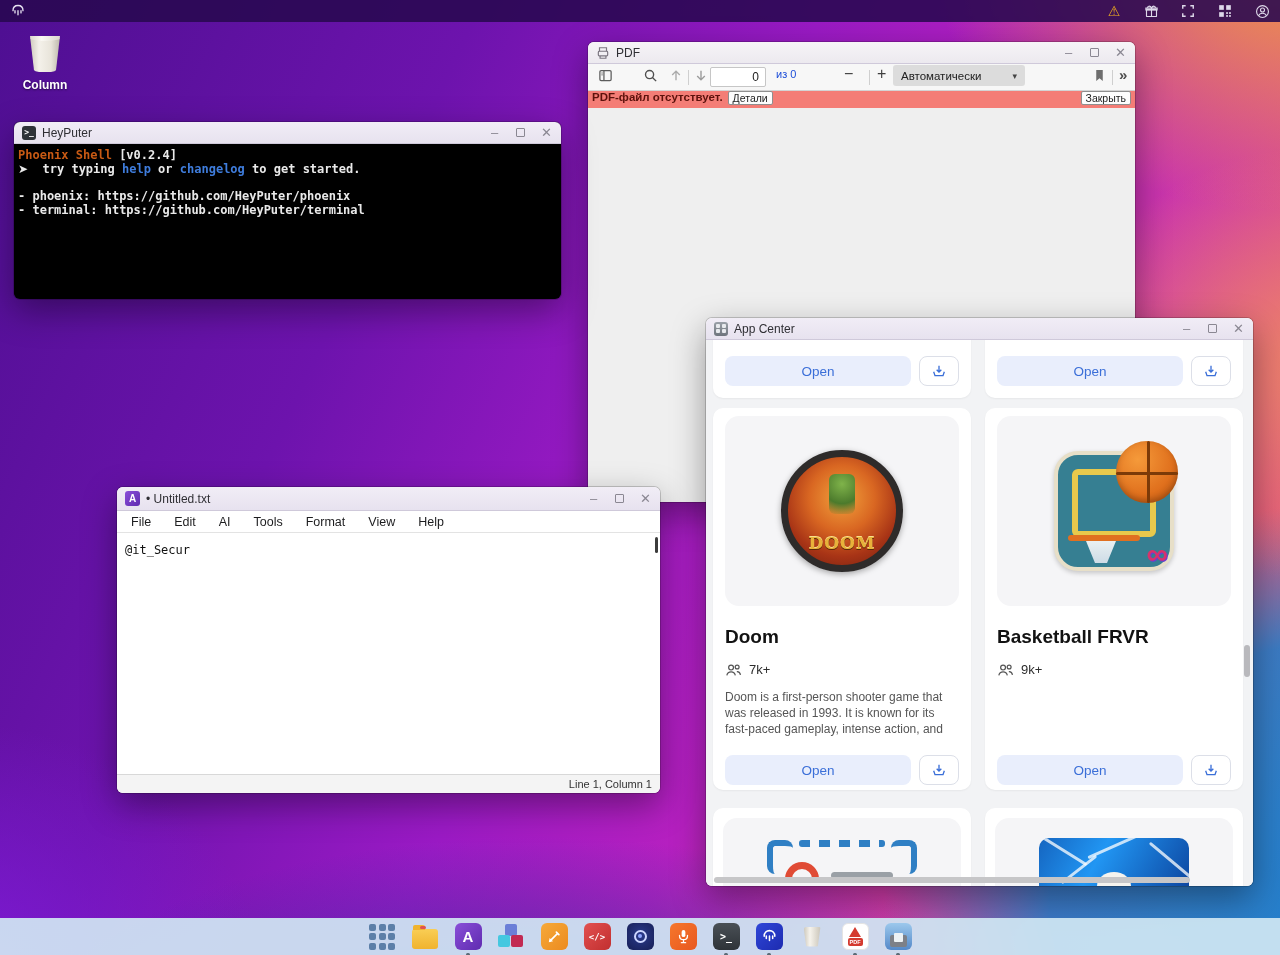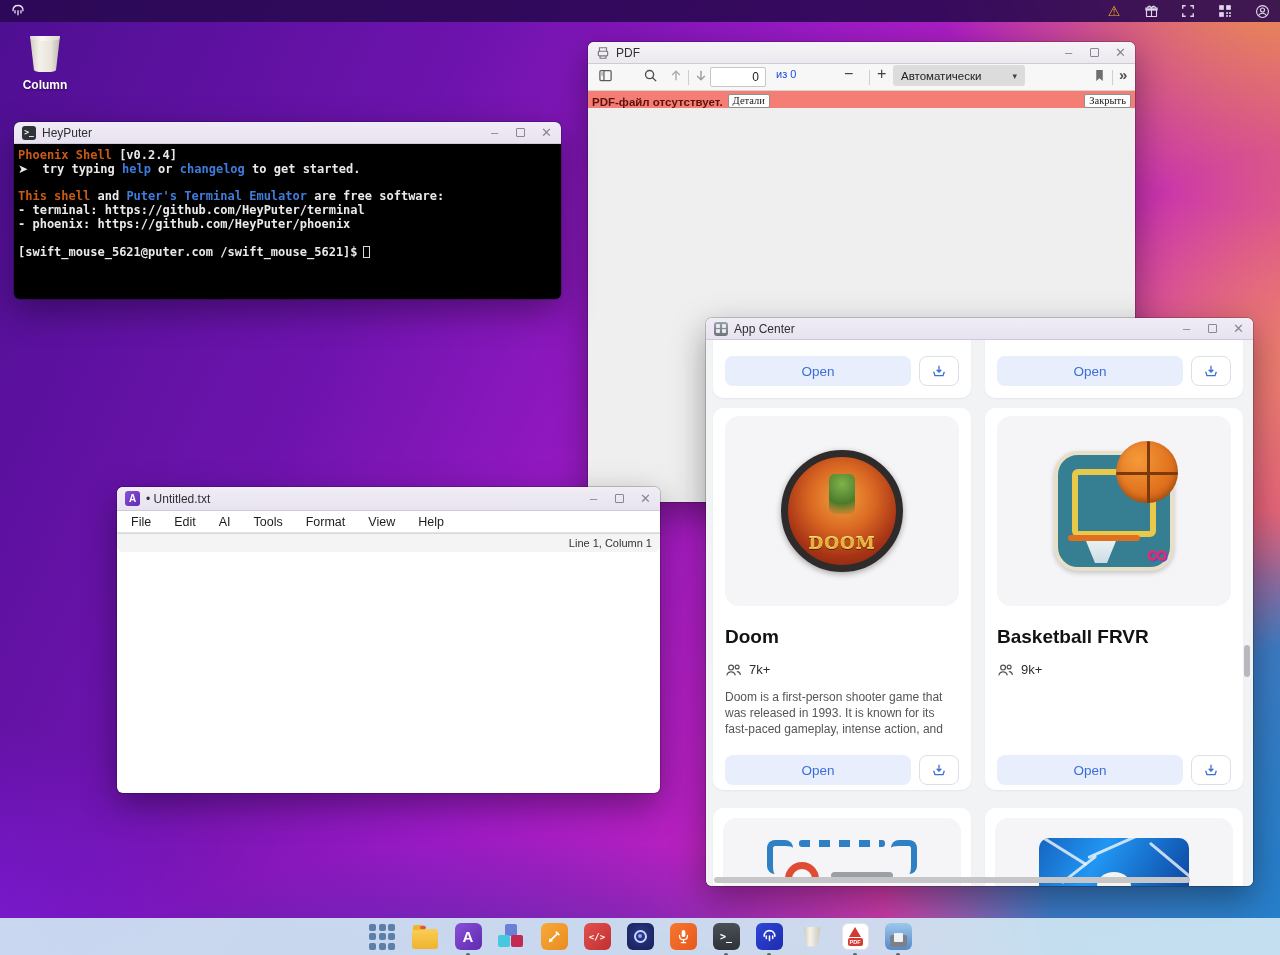--- a/index.html
+++ b/index.html
@@ -52,23 +52,23 @@
   
   #pdfwin { left:588px; top:42px; width:547px; height:460px; z-index:8; background:#efefef; }
   #pdfwin .titlebar { background:linear-gradient(#f6f4f7,#ece9ef); }
   .pdf-toolbar { height:27px; background:#f7f7f7; border-bottom:1px solid #d4d4d4; position:relative; }
   .pdf-toolbar .tool { position:absolute; top:4px; color:#5c5c5c; font-size:13px; cursor:pointer; }
   .pdf-sep { position:absolute; top:6px; width:1px; height:15px; background:#cfcfcf; }
   .pdf-page-input { position:absolute; left:122px; top:3px; width:56px; height:20px; border:1px solid #c6c6c6; border-radius:2px; background:#fff; text-align:right; padding-right:6px; font-size:12px; color:#222; }
   .pdf-of { position:absolute; left:188px; top:4px; font-size:11px; color:#1d4ed8; }
   .pdf-zoom { position:absolute; left:305px; top:1px; width:132px; height:21px; background:#dcdcdc; border-radius:3px; display:flex; align-items:center; padding:0 8px; font-size:11.5px; color:#222; cursor:pointer; }
   .pdf-zoom .chev { margin-left:auto; font-size:9px; color:#444; }
-  .pdf-errorbar { height:17px; background:#f47d76; display:flex; align-items:flex-end; padding:0 4px; gap:5px; }
+  .pdf-errorbar { height:17px; background:#f47d76; display:flex; align-items:flex-start; padding:0 4px; gap:5px; }
   .pdf-errorbar .msg { color:#5d120c; font-size:11.5px; font-weight:700; }
-  .mini-btn { background:#fdfdfd; border:1px solid #8f8f8f; border-radius:2px; font-size:10.5px; color:#222; padding:0 4px; height:14px; line-height:12px; cursor:pointer;font-family:Liberation Serif, serif; }
+  .mini-btn { background:#fdfdfd; border:1px solid #8f8f8f; border-radius:2px; font-size:10.5px; color:#222; padding:0 4px; height:14px; line-height:12px; cursor:pointer; }
   .pdf-content { height:393px; background:#efefef; border-radius:0 0 6px 6px; }
 
   
   #editor { left:117px; top:487px; width:543px; height:306px; z-index:20; display:flex; flex-direction:column; }
   #editor .titlebar { height:24px; }
   .ed-ico { width:15px; height:15px; border-radius:3px; background:linear-gradient(135deg,#8a4fd8,#5f2bb0); color:#fff; font-size:10px; font-weight:700; display:flex; align-items:center; justify-content:center; margin-right:6px; }
   .menubar { height:22px; background:#fff; border-bottom:1px solid #e3e3e3; display:flex; align-items:center; gap:23px; padding-left:14px; }
   .menubar .mitem { font-size:12.5px; color:#1d1d1f; cursor:pointer; }
   .ed-body { flex:1; background:#fff; position:relative; font-family:"DejaVu Sans Mono", monospace; font-size:12px; color:#111; padding:10px 8px; cursor:text; }
   .ed-scroll { position:absolute; right:2px; top:4px; width:3px; height:16px; background:#3c3c3c; border-radius:2px; }
@@ -213,25 +213,23 @@
       <div class="win-controls">
         <span class="wc">–</span>
         <span class="wc wc-max"></span>
         <span class="wc">✕</span>
       </div>
     </div>
     <div class="body">
       <div class="t-line"><span class="t-orange">Phoenix Shell</span><span> [v0.2.4]</span></div>
       <div class="t-line"><span style="font-family:'DejaVu Sans',sans-serif;">➤</span><span>  try typing </span><span class="t-blue">help</span><span> or </span><span class="t-blue">changelog</span><span> to get started.</span></div>
       <div class="t-line">&nbsp;</div>
-      <div class="t-line"><span class="t-orange">This shell</span><span> and </span><span class="t-blue">Puter's Terminal Emulator</span><span> are free software:</span></div>
+      <div class="t-line">- phoenix: https://github.com/HeyPuter/phoenix</div>
       <div class="t-line">- terminal: https://github.com/HeyPuter/terminal</div>
-      <div class="t-line">- phoenix: https://github.com/HeyPuter/phoenix</div>
       <div class="t-line">&nbsp;</div>
-      <div class="t-line"><span>[swift_mouse_5621@puter.com /swift_mouse_5621]$</span><span class="t-cursor"></span></div>
     </div>
   </div>
 
   <div class="win" id="pdfwin">
     <div class="titlebar">
       <div class="t-ico">
         <svg width="14" height="14" viewBox="0 0 24 24" fill="none" stroke="#7b7680" stroke-width="2">
             <path d="M6 9V3h12v6"></path>
             <rect x="4" y="9" width="16" height="8" rx="1.5"></rect>
             <path d="M7 17v4h10v-4"></path>
@@ -441,20 +439,24 @@
     </div>
     <div class="menubar">
       <span class="mitem">File</span>
       <span class="mitem">Edit</span>
       <span class="mitem">AI</span>
       <span class="mitem">Tools</span>
       <span class="mitem">Format</span>
       <span class="mitem">View</span>
       <span class="mitem">Help</span>
     </div>
+    <div class="ed-body">
+      <span>@it_Secur</span>
+      <div class="ed-scroll"></div>
+    </div>
     <div class="ed-status">
       <span>Line 1, Column 1</span>
     </div>
   </div>
 
   <div class="dock">
     <div class="dock-item">
       <div class="grid9">
           <span></span>
           <span></span>

